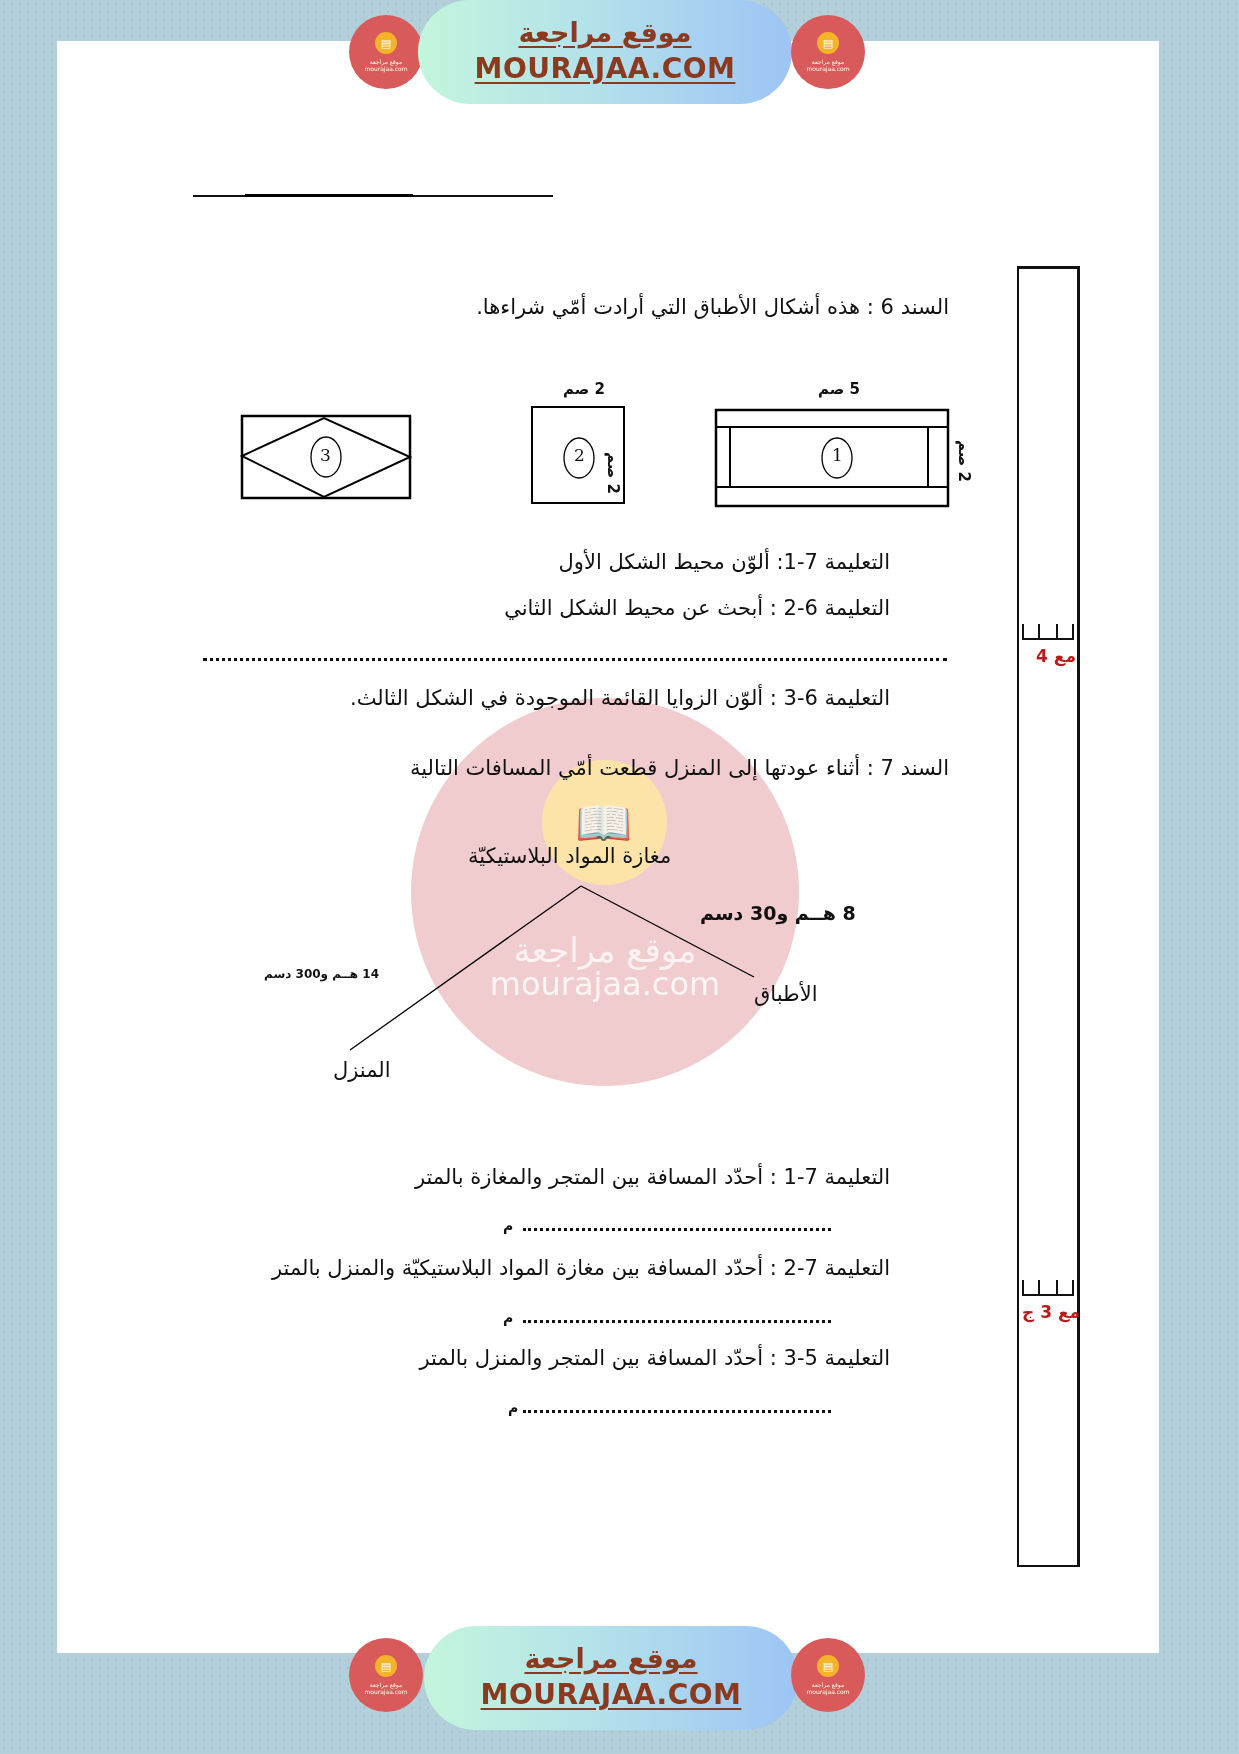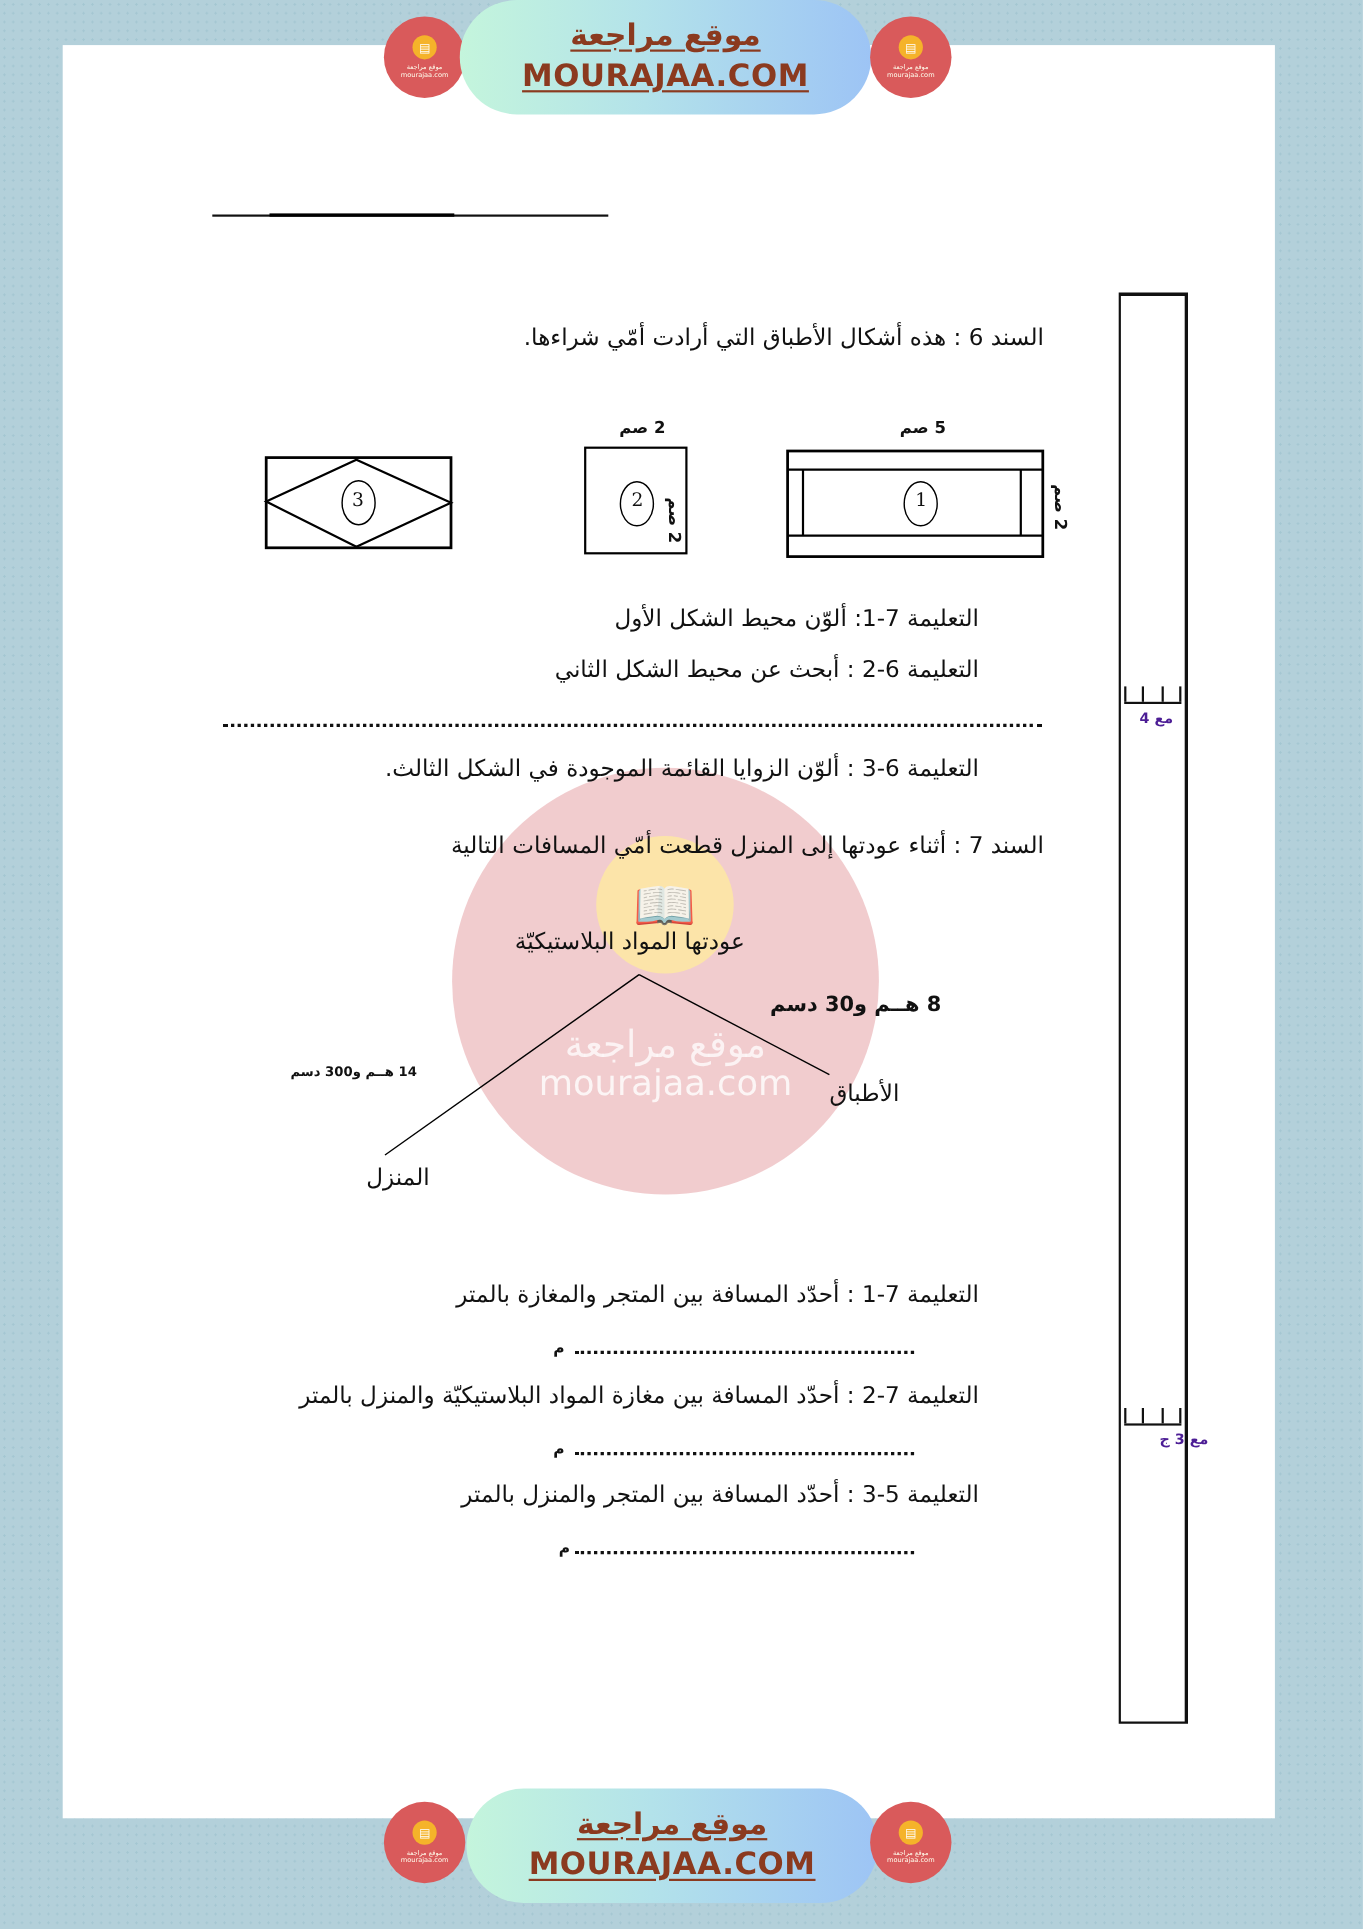--- a/index.html
+++ b/index.html
@@ -55,21 +55,21 @@
 
   .header-line { position:absolute; left:193px; top:195px; width:360px; height:2px; background:#111; }
   .header-line .thick { position:absolute; left:52px; top:-1px; width:168px; height:3px; background:#000; }
 
   .margin-col {
     position:absolute; left:1017px; top:266px; width:58px; height:1296px;
     border-left:2px solid #111; border-right:3px solid #111; border-top:3px solid #111; border-bottom:2px solid #111;
   }
   .score-box { position:absolute; left:1022px; width:52px; height:14px; border-bottom:2px solid #111; }
   .score-box i { position:absolute; top:0; width:2px; height:14px; background:#111; }
-  .score-label { position:absolute; font-size:13px; font-weight:bold; color:#4c1d95; direction:rtl; }
+  .score-label { position:absolute; font-size:17px; font-weight:bold; color:#b91c1c; direction:rtl; }
 
   .dots { position:absolute; border-bottom:3px dotted #111; height:0; }
 
   
   .wm {
     position:absolute; left:411px; top:698px; width:388px; height:388px; border-radius:50%;
     background:rgba(219,120,125,0.38);
   }
   .wm-inner {
     position:absolute; left:542px; top:760px; width:125px; height:125px; border-radius:50%;
@@ -110,21 +110,21 @@
     <i style="left:34px"></i>
     <i style="left:50px"></i>
 </div>
 <div class="score-label" style="left:1036px; top:646px;">مع 4</div>
 <div class="score-box" style="top:1280px;">
   <i style="left:0"></i>
     <i style="left:16px"></i>
     <i style="left:34px"></i>
     <i style="left:50px"></i>
 </div>
-<div class="score-label" style="left:1022px; top:1302px;margin-left:32px;">مع 3 ج</div>
+<div class="score-label" style="left:1022px; top:1302px;">مع 3 ج</div>
 
 <div class="wm"></div>
 <div class="wm-inner">📖</div>
 <div class="wm-ar">موقع مراجعة</div>
 <div class="wm-en">mourajaa.com</div>
 
 <div class="abs txt t24 rtl" style="right:290px; top:295px;">السند 6 : هذه أشكال الأطباق التي أرادت أمّي شراءها.</div>
 
 <svg class="abs" style="left:230px; top:370px;" width="760" height="145">
 
@@ -161,21 +161,21 @@
 <div class="abs txt t24 rtl" style="right:349px; top:596px;">التعليمة 6-2 : أبحث عن محيط الشكل الثاني</div>
 <div class="dots" style="left:203px; top:658px; width:744px;"></div>
 <div class="abs txt t24 rtl" style="right:349px; top:686px;">التعليمة 6-3 : ألوّن الزوايا القائمة الموجودة في الشكل الثالث.</div>
 
 <div class="abs txt t24 rtl" style="right:290px; top:756px;">السند 7 : أثناء عودتها إلى المنزل قطعت أمّي المسافات التالية</div>
 
 <svg class="abs" style="left:250px; top:820px;" width="600" height="280">
   <line x1="331" y1="66" x2="100" y2="230" stroke="#000" stroke-width="1.3"></line>
   <line x1="331" y1="66" x2="504" y2="157" stroke="#000" stroke-width="1.3"></line>
 </svg>
-<div class="abs txt rtl" style="left:468px; top:844px; font-size:21px;">عودتها المواد البلاستيكيّة</div>
+<div class="abs txt rtl" style="left:468px; top:844px; font-size:21px;">مغازة المواد البلاستيكيّة</div>
 <div class="abs txt rtl" style="left:700px; top:902px; font-size:19px; font-weight:bold;">8 هــم و30 دسم</div>
 <div class="abs txt rtl" style="left:264px; top:967px; font-size:12px; font-weight:bold;">14 هــم و300 دسم</div>
 <div class="abs txt rtl" style="left:754px; top:982px; font-size:21px;">الأطباق</div>
 <div class="abs txt rtl" style="left:333px; top:1058px; font-size:21px;">المنزل</div>
 
 <div class="abs txt t24 rtl" style="right:349px; top:1165px;">التعليمة 7-1 : أحدّد المسافة بين المتجر والمغازة بالمتر</div>
 <div class="dots" style="left:523px; top:1228px; width:308px;"></div>
 <div class="abs txt rtl" style="left:503px; top:1218px; font-size:14px; font-weight:bold;">م</div>
 
 <div class="abs txt t24 rtl" style="right:349px; top:1256px;">التعليمة 7-2 : أحدّد المسافة بين مغازة المواد البلاستيكيّة والمنزل بالمتر</div>

